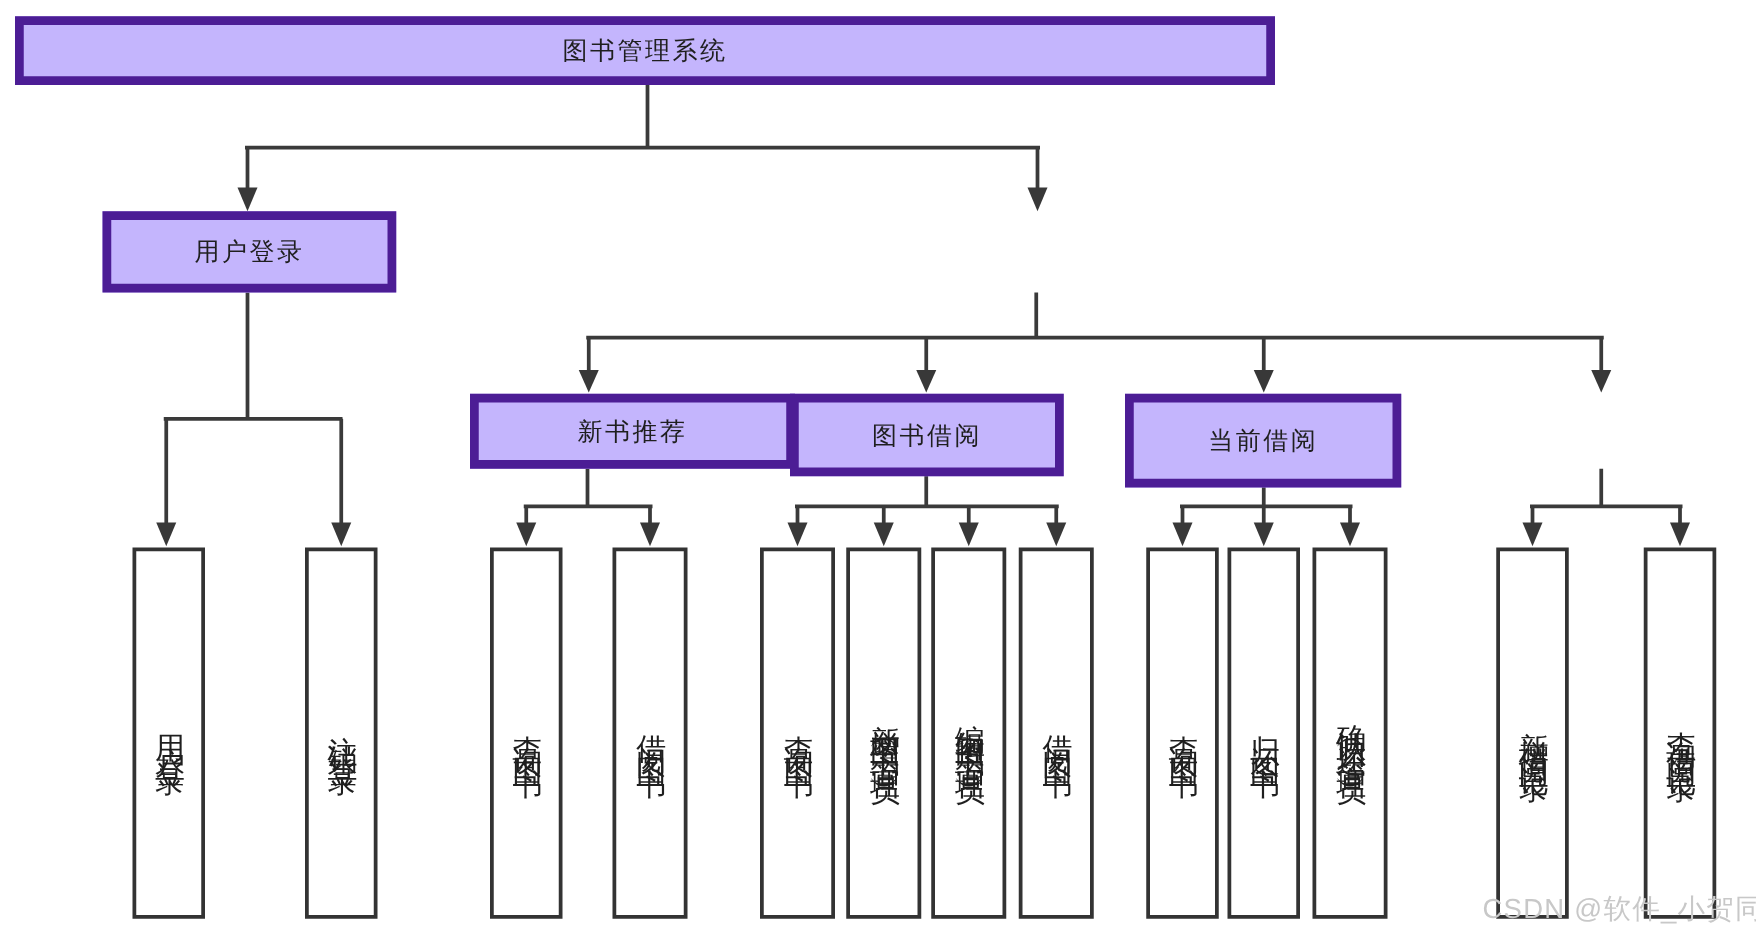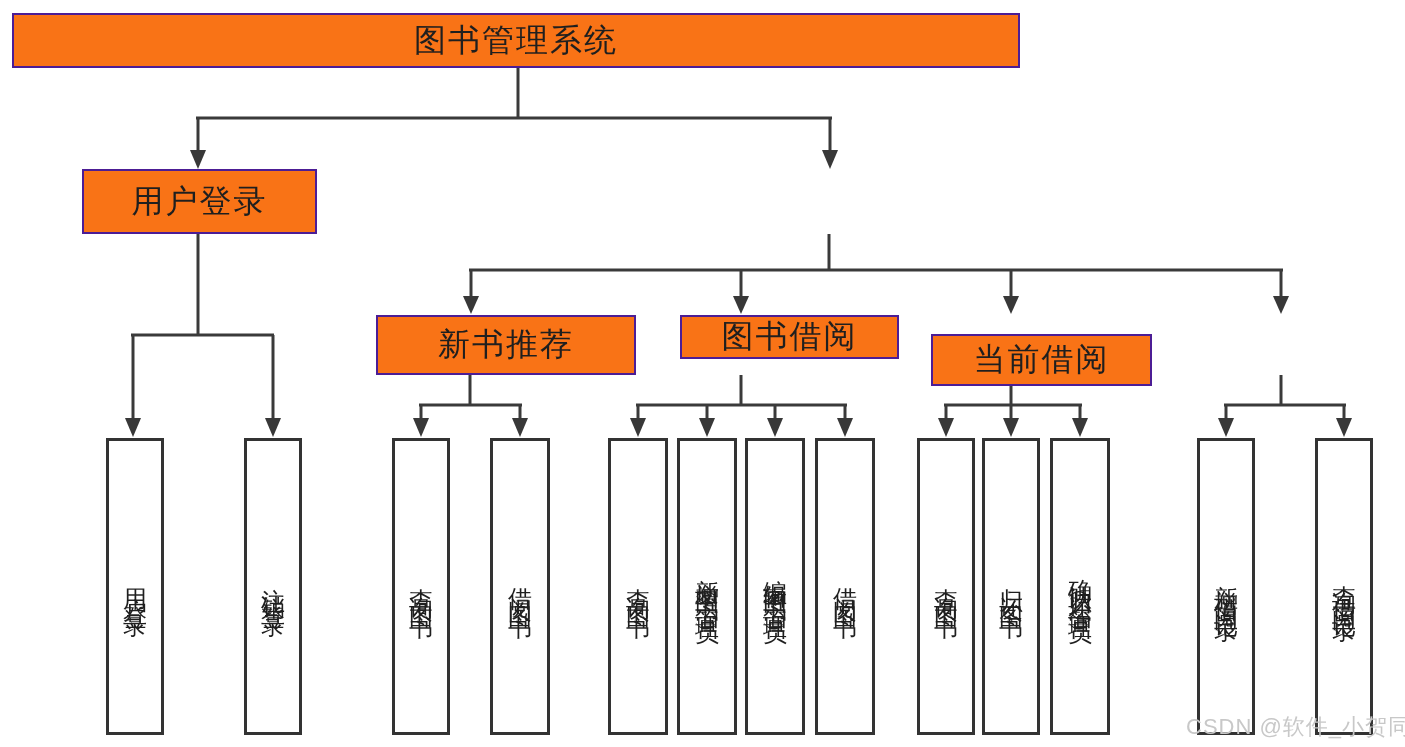--- a/index.html
+++ b/index.html
@@ -14,26 +14,26 @@
   #wires {
     position: absolute;
     left: 0; top: 0;
     width: 1405px; height: 747px;
   }
   #wires line { stroke: #3a3a3a; stroke-width: 3; }
   #wires polygon { fill: #383838; stroke: none; }
   .node {
     position: absolute;
     box-sizing: border-box;
-    border: 2px solid #4c1d95;
-    background: #f97316;
+    border: 7px solid #4c1d95;
+    background: #c4b5fd;
     display: flex;
     align-items: center;
     justify-content: center;
-    font-size: 32px;
+    font-size: 20px;
     letter-spacing: 2px;
     color: #1f1f1f;
     white-space: nowrap;
   }
   .leaf {
     position: absolute;
     box-sizing: border-box;
     border: 3px solid #333333;
     background: #ffffff;
     top: 438px;
@@ -128,22 +128,22 @@
     <polygon points="1218,418 1234,418 1226,437"></polygon>
     <line x1="1344" y1="405" x2="1344" y2="419"></line>
     <polygon points="1336,418 1352,418 1344,437"></polygon>
   </svg>
 
   <div class="node" style="left:12px; top:13px; width:1008px; height:55px;">图书管理系统</div>
 
   <div class="node" style="left:82px; top:169px; width:235px; height:65px;">用户登录</div>
 
   <div class="node" style="left:376px; top:315px; width:260px; height:60px;font-family:Liberation Serif, serif;">新书推荐</div>
-  <div class="node" style="left:632px; top:315px; width:219px; height:44px;margin-left:48px;">图书借阅</div>
-  <div class="node" style="left:900px; top:334px; width:221px; height:52px;margin-left:31px;">当前借阅</div>
+  <div class="node" style="left:632px; top:315px; width:219px; height:66px;">图书借阅</div>
+  <div class="node" style="left:900px; top:315px; width:221px; height:75px;">当前借阅</div>
 
   <div class="leaf short" style="left:106px; width:58px;">
     <span>用户登录</span>
   </div>
   <div class="leaf short" style="left:244px; width:58px;">
     <span>注销登录</span>
   </div>
 
   <div class="leaf short" style="left:392px; width:58px;">
     <span>查询图书</span>

